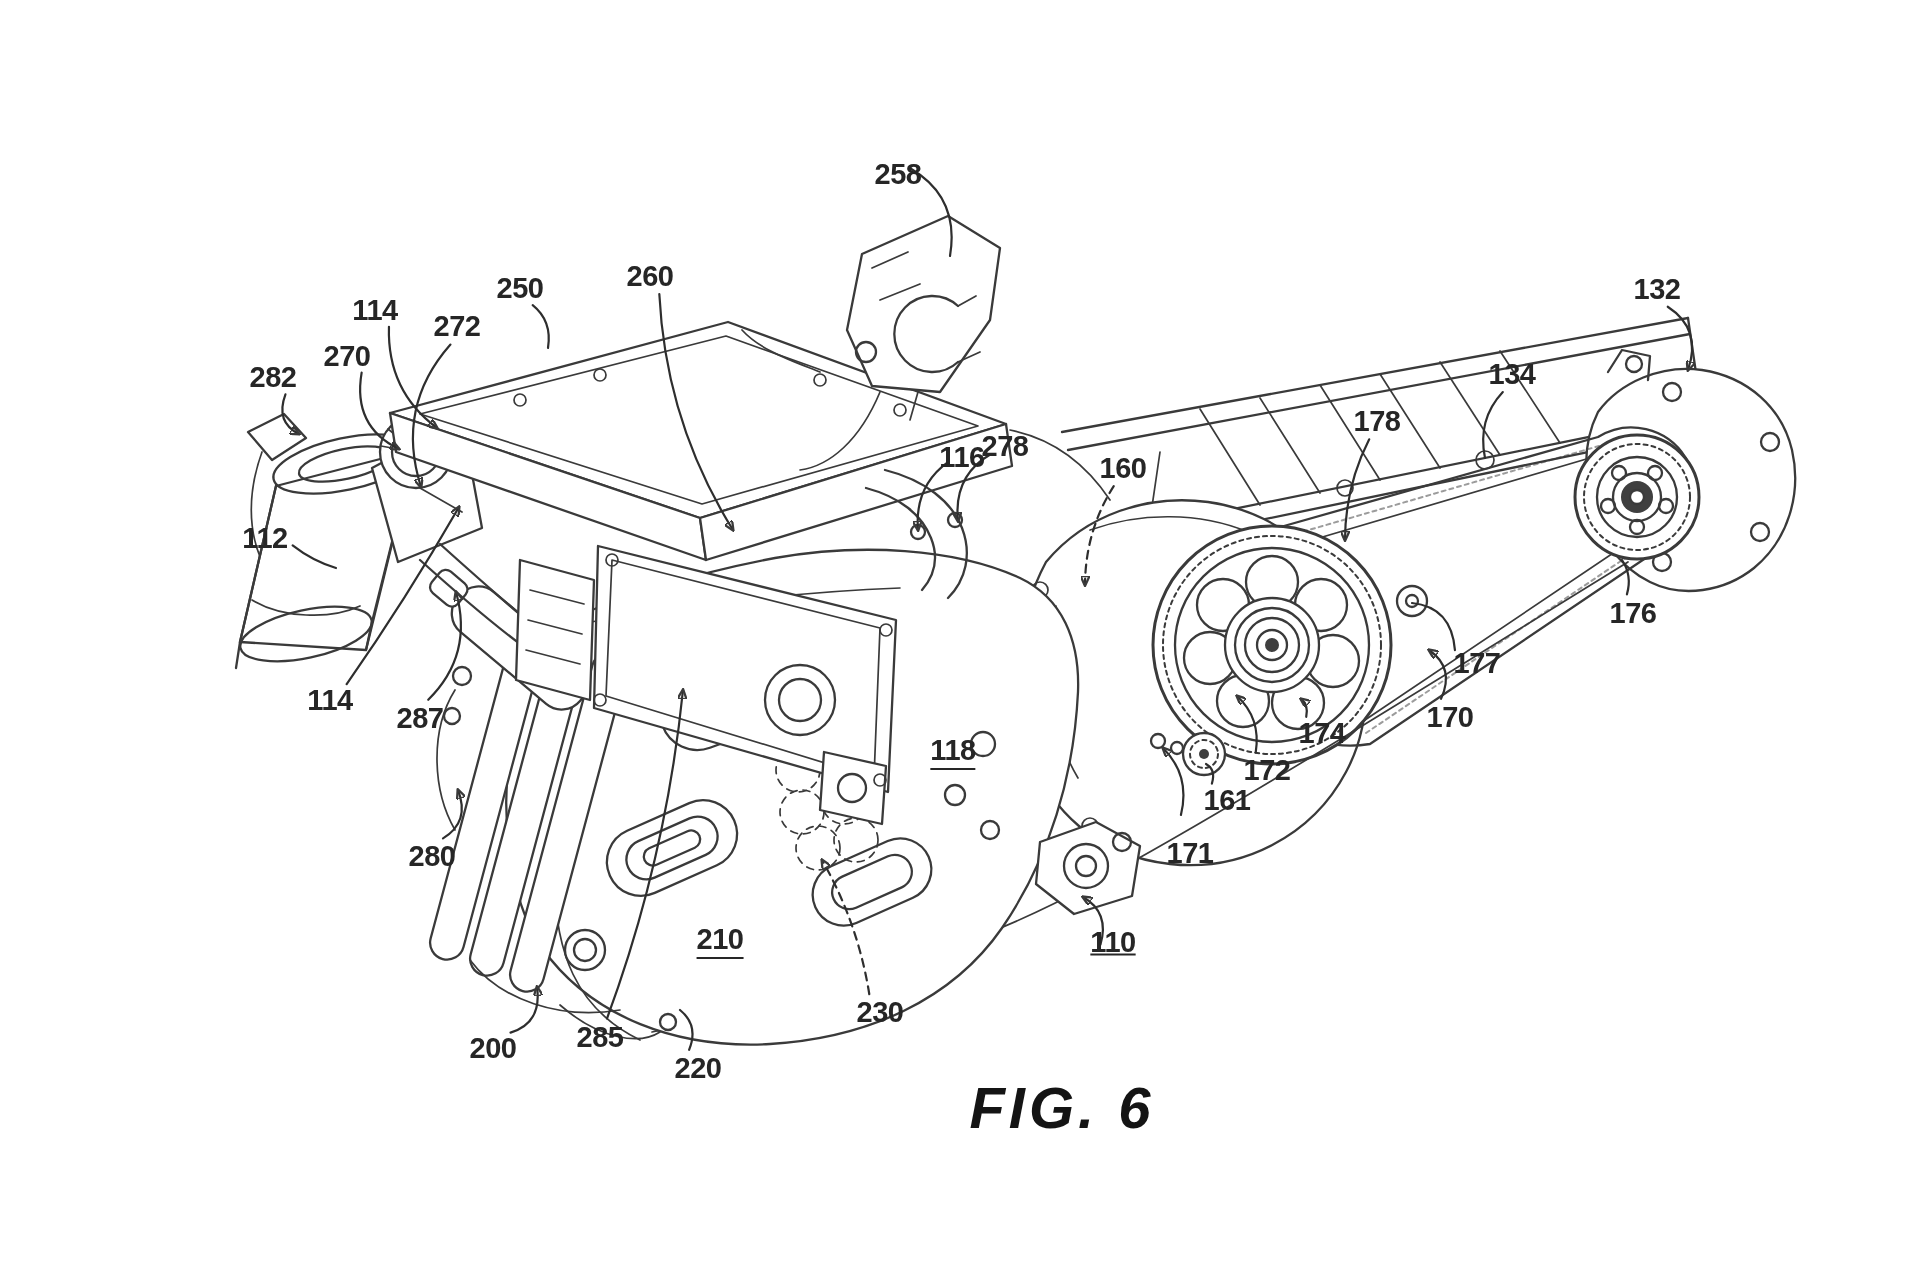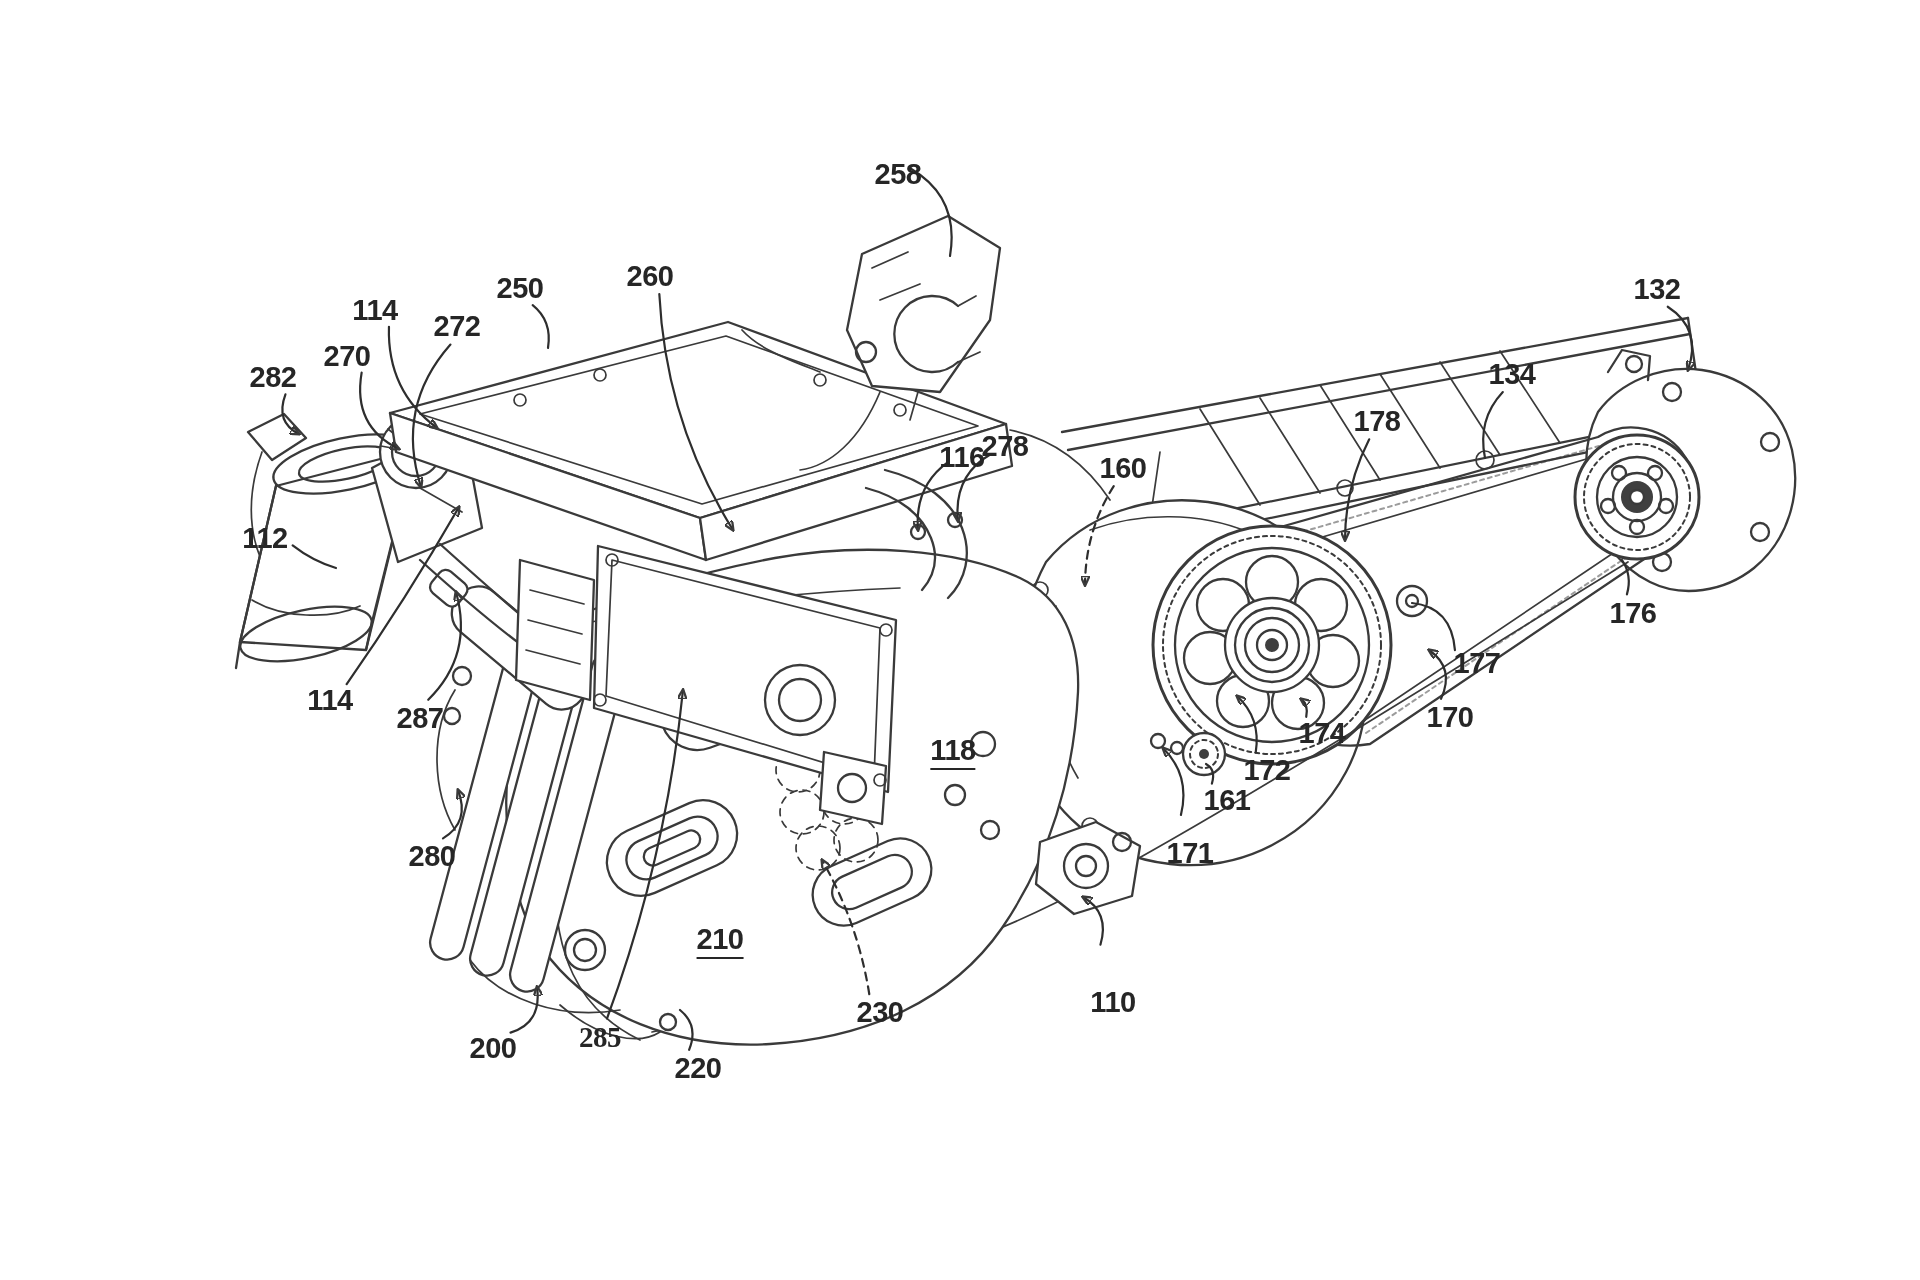--- a/index.html
+++ b/index.html
@@ -305,35 +305,36 @@
       <div class="ref-label" style="left: 650px; top: 276px;">260</div>
       <div class="ref-label" style="left: 375px; top: 310px;">114</div>
       <div class="ref-label" style="left: 457px; top: 326px;">272</div>
       <div class="ref-label" style="left: 347px; top: 356px;">270</div>
       <div class="ref-label" style="left: 273px; top: 377px;">282</div>
       <div class="ref-label" style="left: 265px; top: 538px;">112</div>
       <div class="ref-label" style="left: 330px; top: 700px;">114</div>
       <div class="ref-label" style="left: 420px; top: 718px;">287</div>
       <div class="ref-label" style="left: 432px; top: 856px;">280</div>
       <div class="ref-label" style="left: 493px; top: 1048px;">200</div>
-      <div class="ref-label" style="left: 600px; top: 1037px; font-family: Liberation Serif, serif;">285</div>
+      <div class="ref-label" style="left: 600px; top: 1037px;">285</div>
       <div class="ref-label" style="left: 698px; top: 1068px;">220</div>
       <div class="ref-label underlined" style="left: 720px; top: 942px;">210</div>
       <div class="ref-label" style="left: 880px; top: 1012px;">230</div>
       <div class="ref-label underlined" style="left: 953px; top: 753px;">118</div>
-      <div class="ref-label" style="left: 1113px; top: 1002px;">110</div>
+      <div class="ref-label" style="left: 1113px; top: 942px; text-decoration: underline;">110</div>
       <div class="ref-label" style="left: 962px; top: 445px; margin-top: 12px;">116</div>
       <div class="ref-label" style="left: 1005px; top: 438px; margin-top: 8px;">278</div>
       <div class="ref-label" style="left: 1123px; top: 468px;">160</div>
       <div class="ref-label" style="left: 1190px; top: 833px; margin-top: 20px;">171</div>
       <div class="ref-label" style="left: 1227px; top: 800px;">161</div>
       <div class="ref-label" style="left: 1267px; top: 770px;">172</div>
       <div class="ref-label" style="left: 1322px; top: 733px;">174</div>
       <div class="ref-label" style="left: 1450px; top: 717px;">170</div>
       <div class="ref-label" style="left: 1477px; top: 663px;">177</div>
       <div class="ref-label" style="left: 1633px; top: 613px;">176</div>
       <div class="ref-label" style="left: 1377px; top: 421px;">178</div>
       <div class="ref-label" style="left: 1512px; top: 374px;">134</div>
       <div class="ref-label" style="left: 1657px; top: 289px;">132</div>
     </div>
 
+  <div class="fig-caption" style="left: 1062px; top: 1107px;">FIG. 6</div>
 
 </div>
 
 </body></html>

